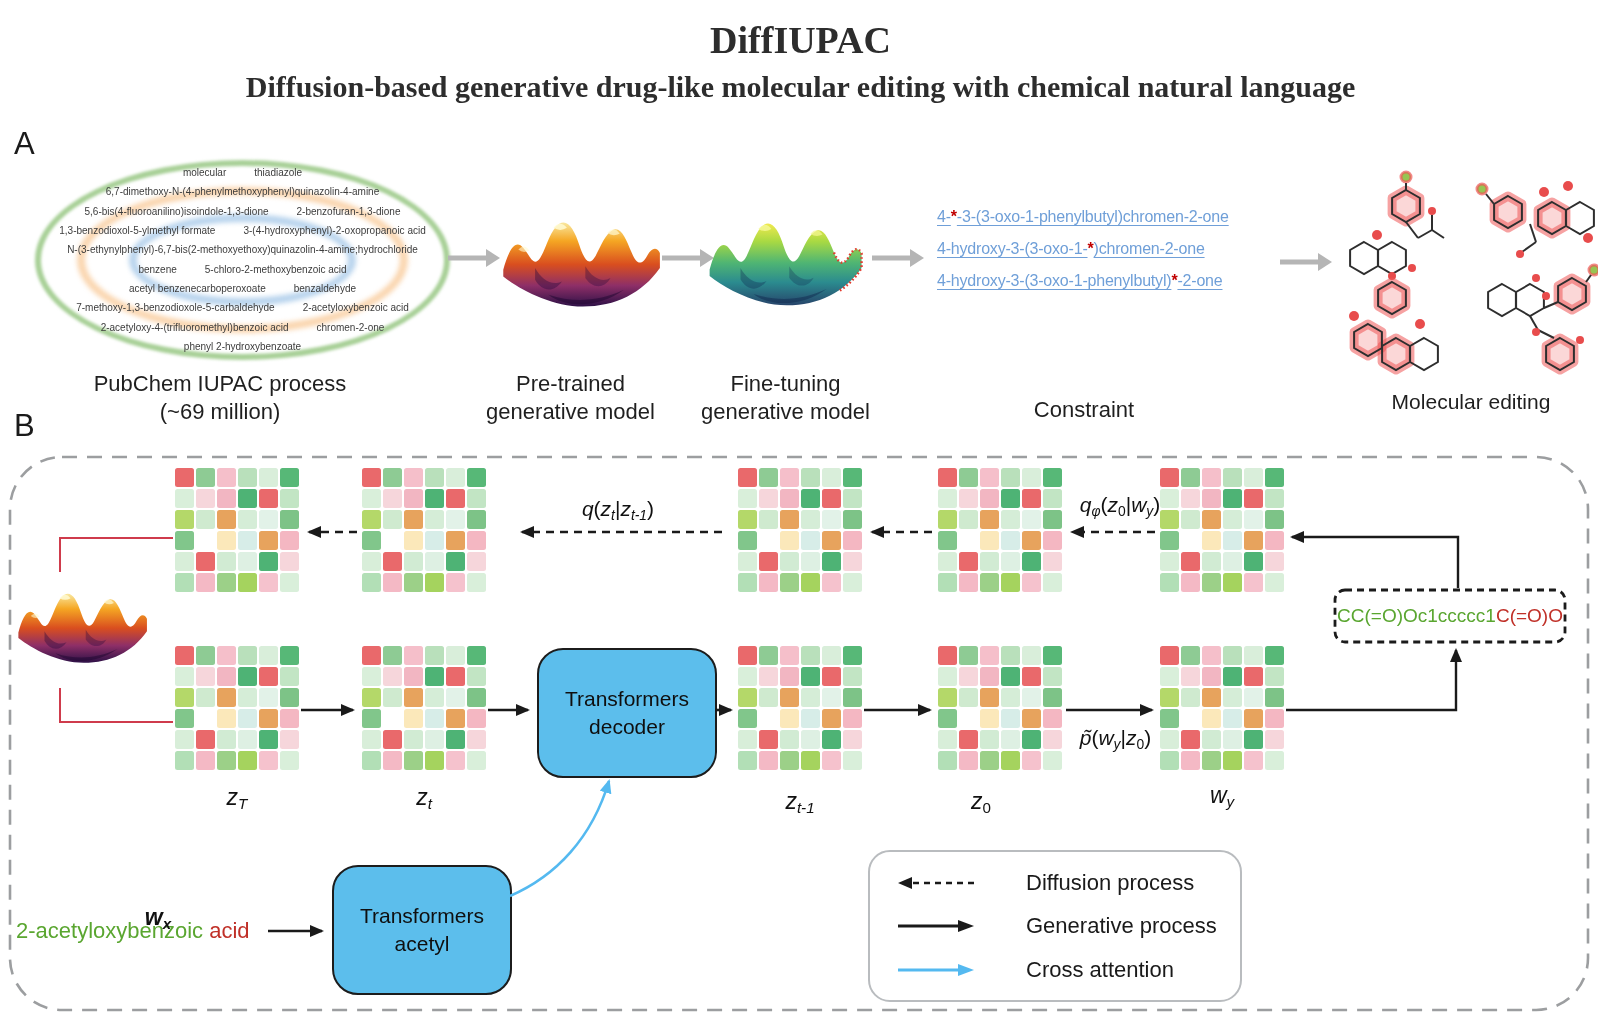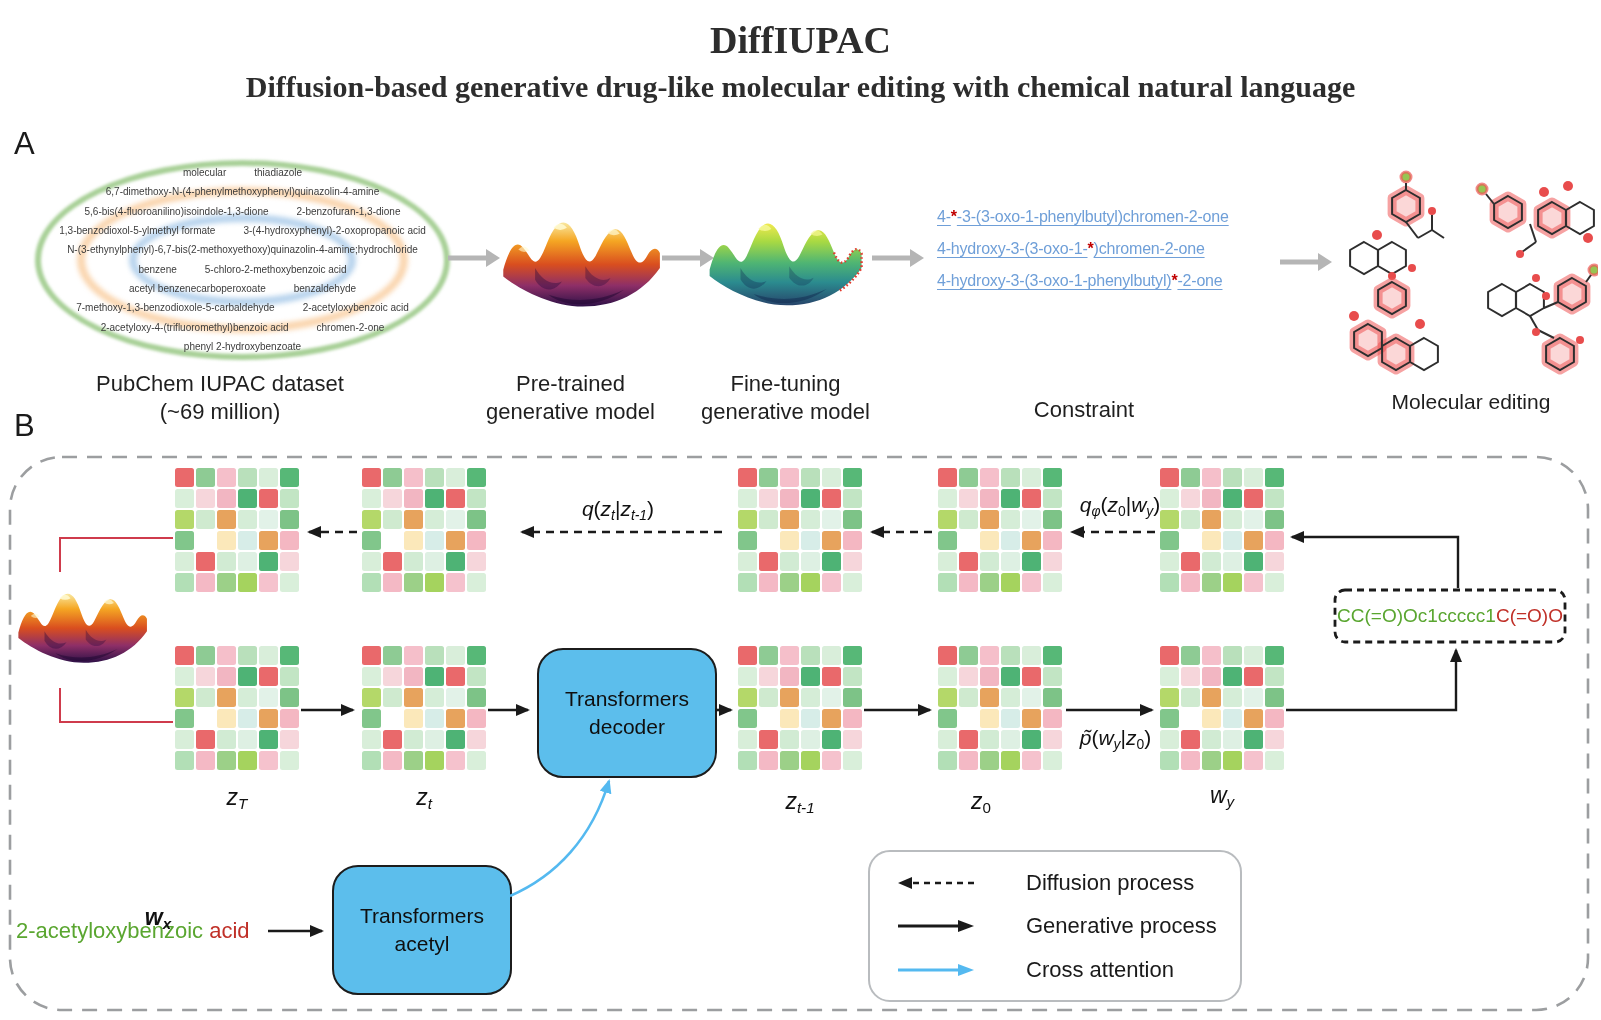--- a/index.html
+++ b/index.html
@@ -240,21 +240,21 @@
         <circle class="od" cx="216" cy="138" r="4"></circle>
       <line class="bond" x1="214" y1="150" x2="228" y2="144"></line>
       <line class="bond" x1="200" y1="158" x2="208" y2="172"></line>
         <line class="bond" x1="208" y1="172" x2="224" y2="180"></line>
       <circle class="od" cx="206" cy="174" r="4"></circle>
         <circle class="od" cx="250" cy="182" r="4"></circle>
     </g>
   </svg>
 
   <div class="abs cap" style="left:55px;top:370px;width:330px">
-    <div>PubChem IUPAC dataset</div>
+    <div>PubChem IUPAC process</div>
     <div>(~69 million)</div>
   </div>
   <div class="abs cap" style="left:468px;top:370px;width:205px">
     <div>Pre-trained</div>
     <div>generative model</div>
   </div>
   <div class="abs cap" style="left:678px;top:370px;width:215px">
     <div>Fine-tuning</div>
     <div>generative model</div>
   </div>

